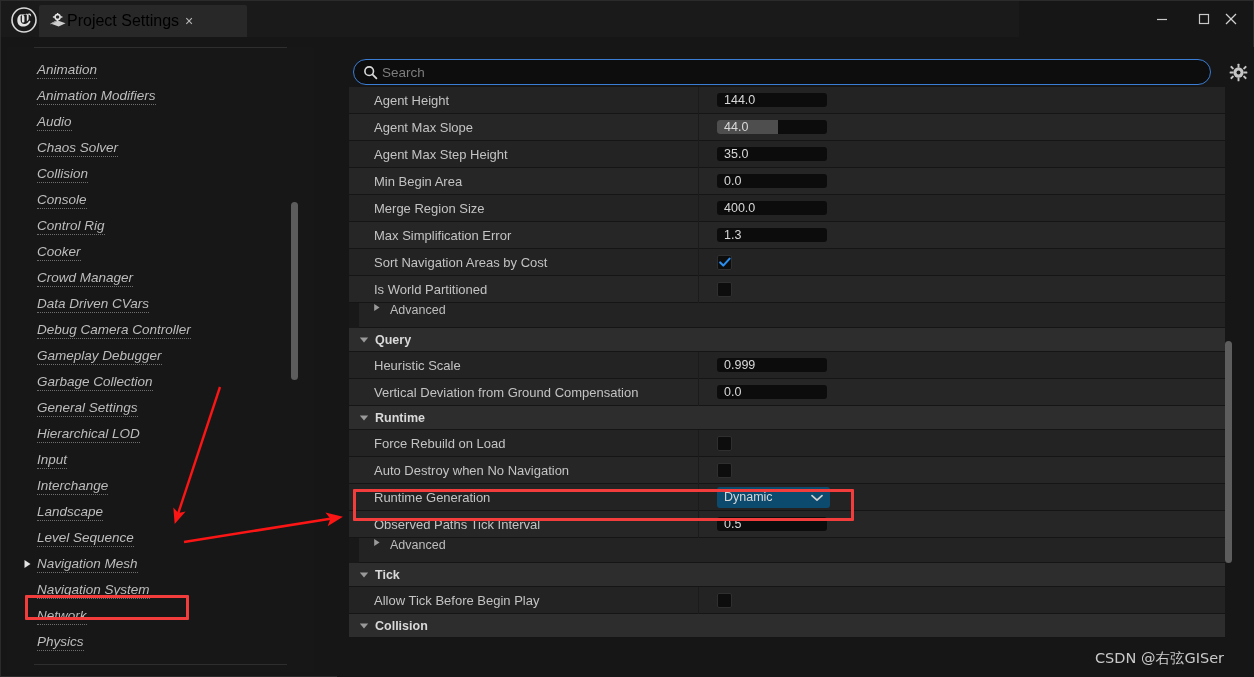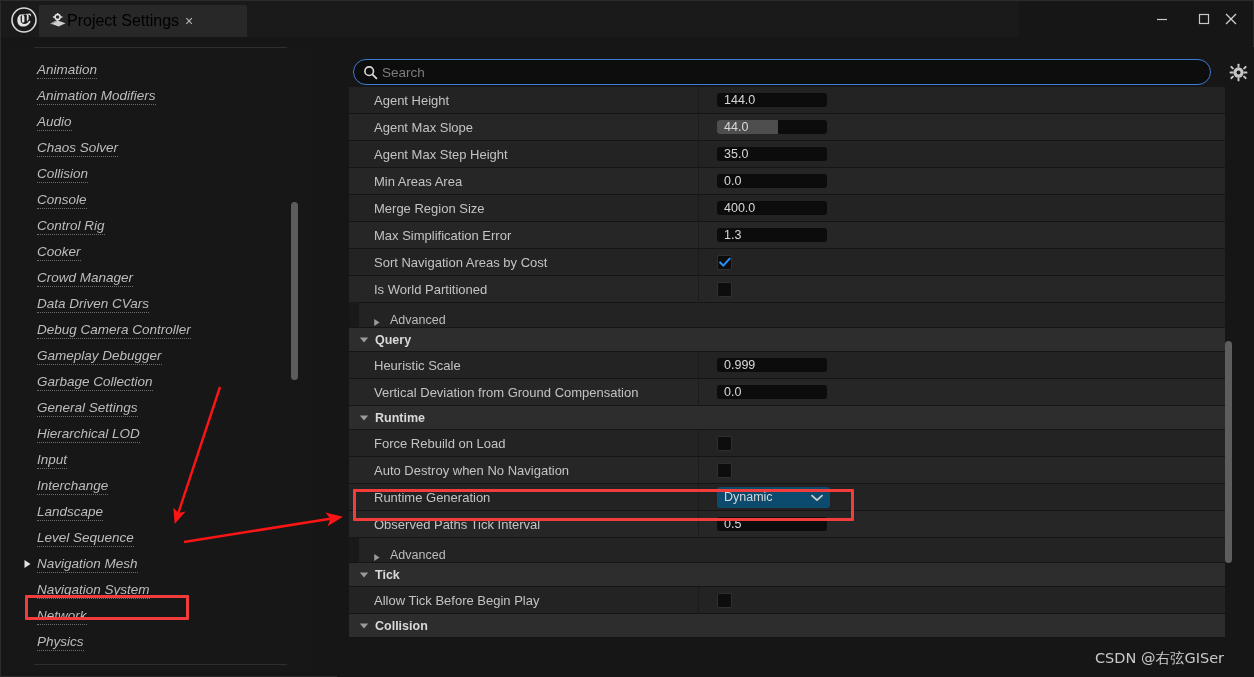--- a/index.html
+++ b/index.html
@@ -162,21 +162,21 @@
     position: relative; width: 876px; height: 24px;
     background: #2d2d2d;
     display: flex; align-items: center;
     border-bottom: 1px solid #151515;
   }
   .cat-arrow { width: 14px; margin-left: 8px; display: flex; align-items: center; justify-content: center; }
   .cat-label { color: #d9d9d9; font-size: 12.5px; font-weight: bold; margin-left: 4px; }
   .adv-row {
     position: relative; width: 876px; height: 25px;
     background: #232323;
-    display: flex; align-items: flex-end;
+    display: flex; align-items: flex-start;
     border-bottom: 1px solid #151515;
   }
   .adv-strip { width: 10px; height: 25px; background: #191919; flex: 0 0 auto; }
   .adv-arrow { width: 16px; margin-left: 10px; display: flex; align-items: center; justify-content: center; }
   .adv-label { color: #bdbdbd; font-size: 12.5px; margin-left: 5px; }
 
   #rp-scroll-thumb {
     position: absolute; left: 1224px; top: 340px; width: 7px; height: 222px;
     background: #5d5d5d; border-radius: 4px;
   }
@@ -404,21 +404,21 @@
         </div>
         <div class="prow odd">
           <div class="prow-name">Agent Max Step Height</div>
           <div class="prow-val">
             <div class="numfield">
               <span class="numtext">35.0</span>
             </div>
           </div>
         </div>
         <div class="prow even">
-          <div class="prow-name">Min Areas Area</div>
+          <div class="prow-name">Min Begin Area</div>
           <div class="prow-val">
             <div class="numfield">
               <span class="numtext">0.0</span>
             </div>
           </div>
         </div>
         <div class="prow odd">
           <div class="prow-name">Merge Region Size</div>
           <div class="prow-val">
             <div class="numfield">

